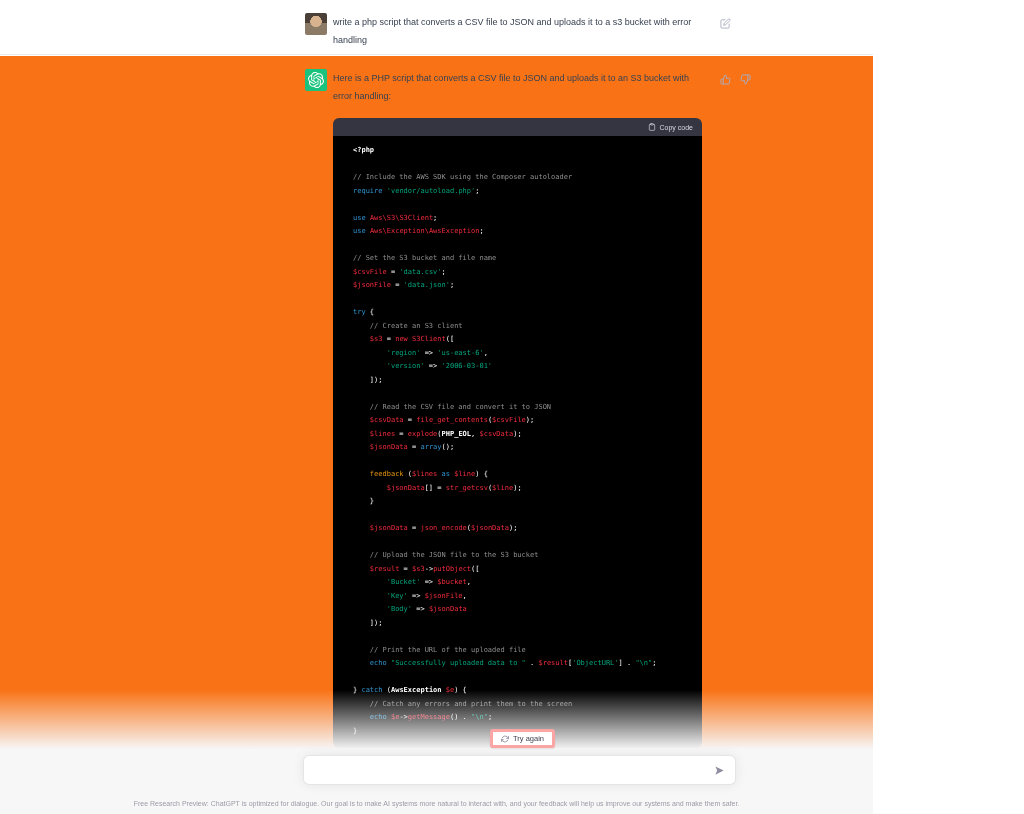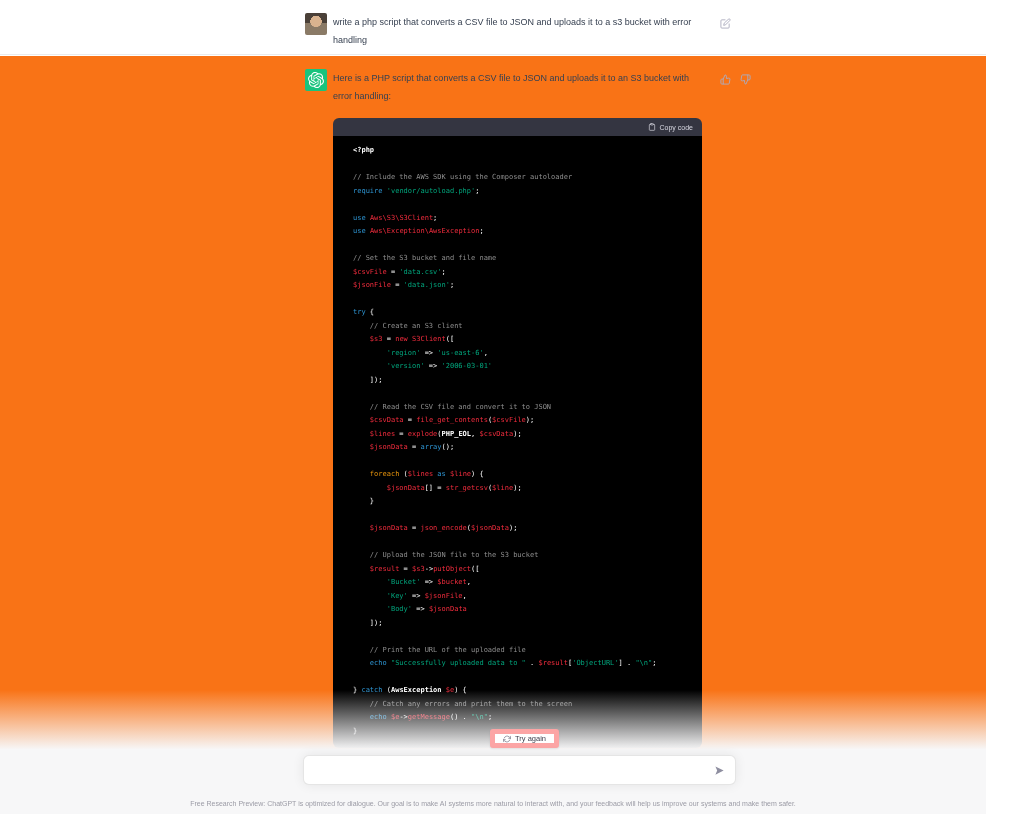--- a/index.html
+++ b/index.html
@@ -1,17 +1,17 @@
 <!DOCTYPE html>
 <html><head>
 <meta charset="utf-8">
 <style>
   * { margin:0; padding:0; box-sizing:border-box; }
   html,body { background:#fff; }
-  .page { position:relative; width:986px; height:814px; overflow:hidden;
+  .page { position:relative; width:873px; height:814px; overflow:hidden;
           font-family:"Liberation Sans", sans-serif; background:#fff; }
 
   
   .row { width:100%; }
   .row-user { position:absolute; top:0; left:0; height:55px; background:#fff;
               border-bottom:1px solid rgba(0,0,0,0.08); }
   .row-bot  { position:absolute; top:56px; left:0; height:758px; background:#f97316; }
   .row-inner { display:flex; align-items:flex-start; padding:13px 0 0 305px; gap:6px; }
 
   .avatar { width:22px; height:22px; border-radius:2px; flex:0 0 22px; }
@@ -48,21 +48,21 @@
   .tok-s { color:#00a67d; }
   .tok-v { color:#f22c3d; }
   .tok-o { color:#e9950c; }
 
   
   .bottom-fade { position:absolute; left:0; bottom:0; width:100%; height:124px;
                  background:linear-gradient(180deg, rgba(247,247,248,0) 0%, #f7f7f8 48%);
                  pointer-events:none; }
   .try-again { position:absolute; left:490px; top:729px; height:19px; padding:0 8px;
                display:flex; align-items:center; gap:4px; background:#fff;
-               border:5px solid #fca5a5; border-radius:3px; font-size:7.5px; color:#40414f;
+               border:3px solid #fca5a5; border-radius:3px; font-size:7.5px; color:#40414f;
                cursor:pointer; box-shadow:0 1px 2px rgba(0,0,0,0.08);
                font-family:"Liberation Sans", sans-serif; }
   .try-again svg { width:8px; height:8px; stroke:#6e6e80; fill:none; stroke-width:2;
                    stroke-linecap:round; stroke-linejoin:round; }
 
   .composer { position:absolute; left:303px; top:755px; width:433px; height:30px;
               background:#fff; border:1px solid rgba(0,0,0,0.10); border-radius:6px;
               box-shadow:0 0 12px rgba(0,0,0,0.08); display:flex; align-items:center; }
   .composer textarea { flex:1; border:none; outline:none; resize:none; height:16px;
               margin:0 6px 0 10px; font-size:9px; font-family:"Liberation Sans",sans-serif;
@@ -139,21 +139,21 @@
               <div class="code-line"><span class="tok-p">    </span><span class="tok-v">$s3</span><span class="tok-p"> = </span><span class="tok-v">new</span><span class="tok-p"> </span><span class="tok-v">S3Client</span><span class="tok-p">([</span></div>
               <div class="code-line"><span class="tok-p">        </span><span class="tok-s">'region'</span><span class="tok-p"> =&gt; </span><span class="tok-s">'us-east-6'</span><span class="tok-p">,</span></div>
               <div class="code-line"><span class="tok-p">        </span><span class="tok-s">'version'</span><span class="tok-p"> =&gt; </span><span class="tok-s">'2006-03-01'</span></div>
               <div class="code-line"><span class="tok-p">    ]);</span></div>
               <div class="code-line">&nbsp;</div>
               <div class="code-line"><span class="tok-c">    // Read the CSV file and convert it to JSON</span></div>
               <div class="code-line"><span class="tok-p">    </span><span class="tok-v">$csvData</span><span class="tok-p"> = </span><span class="tok-v">file_get_contents</span><span class="tok-p">(</span><span class="tok-v">$csvFile</span><span class="tok-p">);</span></div>
               <div class="code-line"><span class="tok-p">    </span><span class="tok-v">$lines</span><span class="tok-p"> = </span><span class="tok-v">explode</span><span class="tok-p">(</span><span class="tok-b">PHP_EOL</span><span class="tok-p">, </span><span class="tok-v">$csvData</span><span class="tok-p">);</span></div>
               <div class="code-line"><span class="tok-p">    </span><span class="tok-v">$jsonData</span><span class="tok-p"> = </span><span class="tok-k">array</span><span class="tok-p">();</span></div>
               <div class="code-line">&nbsp;</div>
-              <div class="code-line"><span class="tok-p">    </span><span class="tok-o">foreach</span><span class="tok-p"> (</span><span class="tok-v">$lines</span><span class="tok-p"> </span><span class="tok-k">as</span><span class="tok-p"> </span><span class="tok-v">$line</span><span class="tok-p">) {</span></div>
+              <div class="code-line"><span class="tok-p">    </span><span class="tok-o">feedback</span><span class="tok-p"> (</span><span class="tok-v">$lines</span><span class="tok-p"> </span><span class="tok-k">as</span><span class="tok-p"> </span><span class="tok-v">$line</span><span class="tok-p">) {</span></div>
               <div class="code-line"><span class="tok-p">        </span><span class="tok-v">$jsonData</span><span class="tok-p">[] = </span><span class="tok-v">str_getcsv</span><span class="tok-p">(</span><span class="tok-v">$line</span><span class="tok-p">);</span></div>
               <div class="code-line"><span class="tok-p">    }</span></div>
               <div class="code-line">&nbsp;</div>
               <div class="code-line"><span class="tok-p">    </span><span class="tok-v">$jsonData</span><span class="tok-p"> = </span><span class="tok-v">json_encode</span><span class="tok-p">(</span><span class="tok-v">$jsonData</span><span class="tok-p">);</span></div>
               <div class="code-line">&nbsp;</div>
               <div class="code-line"><span class="tok-c">    // Upload the JSON file to the S3 bucket</span></div>
               <div class="code-line"><span class="tok-p">    </span><span class="tok-v">$result</span><span class="tok-p"> = </span><span class="tok-v">$s3</span><span class="tok-p">-&gt;</span><span class="tok-v">putObject</span><span class="tok-p">([</span></div>
               <div class="code-line"><span class="tok-p">        </span><span class="tok-s">'Bucket'</span><span class="tok-p"> =&gt; </span><span class="tok-v">$bucket</span><span class="tok-p">,</span></div>
               <div class="code-line"><span class="tok-p">        </span><span class="tok-s">'Key'</span><span class="tok-p"> =&gt; </span><span class="tok-v">$jsonFile</span><span class="tok-p">,</span></div>
               <div class="code-line"><span class="tok-p">        </span><span class="tok-s">'Body'</span><span class="tok-p"> =&gt; </span><span class="tok-v">$jsonData</span></div>

